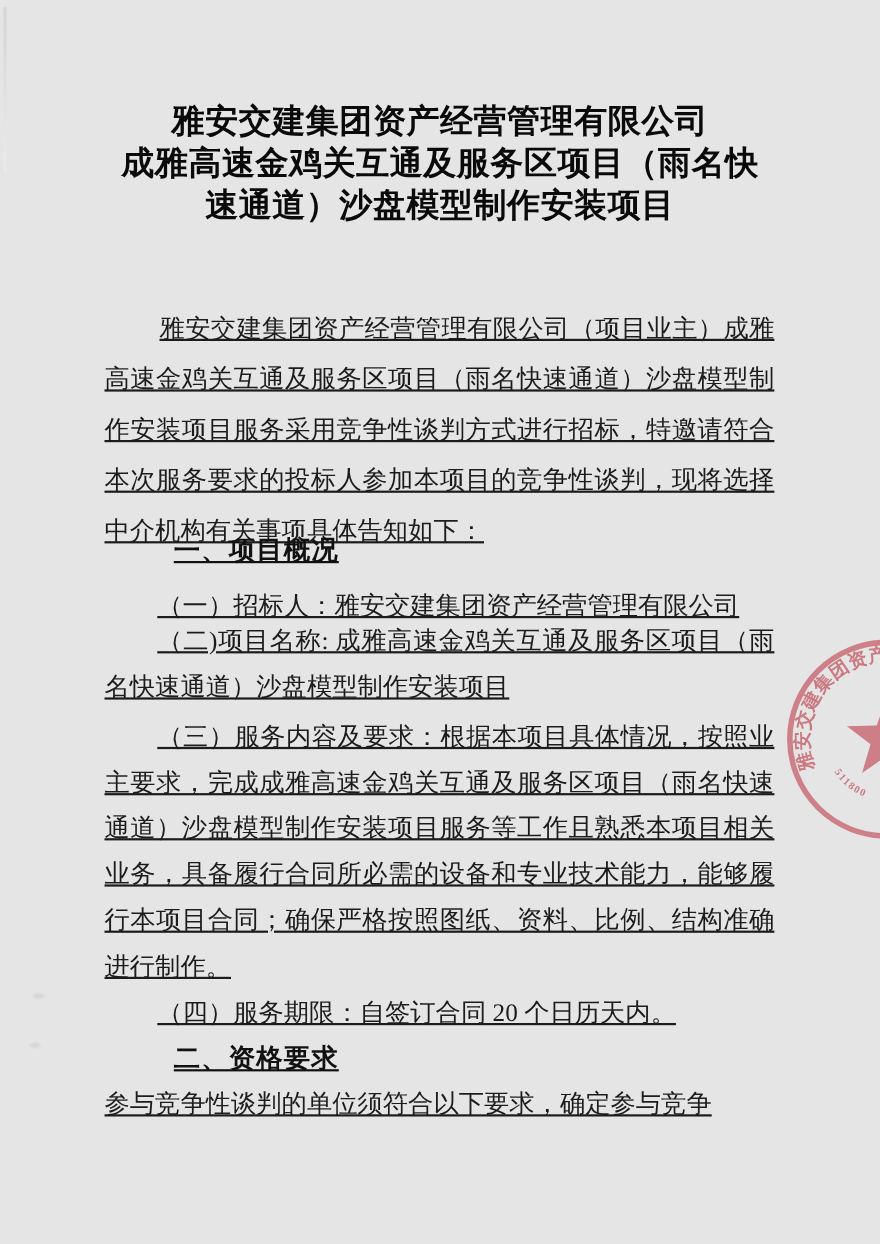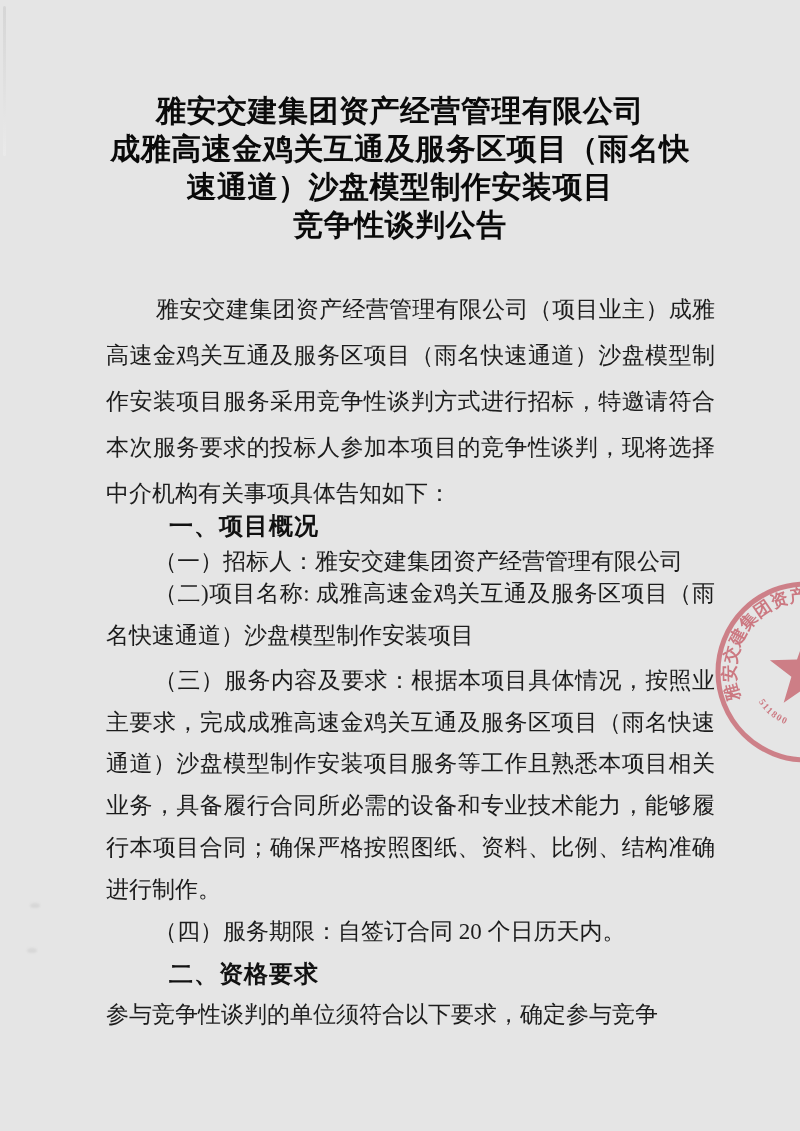--- a/index.html
+++ b/index.html
@@ -25,36 +25,36 @@
   .smudge.s2{left:27px;top:948px;}
 
   .title-block{
     position:absolute;left:40px;right:40px;top:92px;
     text-align:center;
     font-weight:700;color:#0a0a0a;
     font-size:30px;line-height:38px;
     letter-spacing:.5px;
   }
 
-  .body-text p,.body-text h2{margin:11px;padding:0;}
+  .body-text p,.body-text h2{margin:0;padding:0;text-decoration:underline;}
   .para{
     position:absolute;left:95px;width:609px;
     font-size:23px;
     text-align:justify;
     text-justify:inter-character;
     color:#1c1c1c;
   }
   .intro{top:276px;line-height:46px;text-indent:50px;}
   .sec-heading{
     position:absolute;left:158px;
     font-family:"Liberation Sans","DejaVu Sans",sans-serif;
     font-weight:700;font-size:24px;line-height:30px;color:#111111;
     letter-spacing:1px;
   }
-  .h1pos{top:500px;}
+  .h1pos{top:486px;}
   .h2pos{top:948px;}
   .item{text-indent:48px;}
   .i1{top:530px;line-height:42px;}
   .i2{top:562px;line-height:41.5px;}
   .i3{top:649px;line-height:41.7px;}
   .i4{top:900px;line-height:42px;}
   .s2intro{top:983px;line-height:42px;}
 
   .stamp{
     position:absolute;left:700px;top:575px;
@@ -72,21 +72,20 @@
 <div class="page">
 
   <div class="scan-edge"></div>
   <div class="smudge s1"></div>
   <div class="smudge s2"></div>
 
   <header class="title-block">
     <div>雅安交建集团资产经营管理有限公司</div>
     <div>成雅高速金鸡关互通及服务区项目（雨名快</div>
     <div>速通道）沙盘模型制作安装项目</div>
-    <div>竞争性谈判公告</div>
   </header>
 
   <main class="body-text">
     <p class="para intro">雅安交建集团资产经营管理有限公司（项目业主）成雅高速金鸡关互通及服务区项目（雨名快速通道）沙盘模型制作安装项目服务采用竞争性谈判方式进行招标，特邀请符合本次服务要求的投标人参加本项目的竞争性谈判，现将选择中介机构有关事项具体告知如下：</p>
 
     <h2 class="sec-heading h1pos">一、项目概况</h2>
 
     <p class="para item i1">（一）招标人：雅安交建集团资产经营管理有限公司</p>
     <p class="para item i2">（二)项目名称: 成雅高速金鸡关互通及服务区项目（雨名快速通道）沙盘模型制作安装项目</p>
     <p class="para item i3">（三）服务内容及要求：根据本项目具体情况，按照业主要求，完成成雅高速金鸡关互通及服务区项目（雨名快速通道）沙盘模型制作安装项目服务等工作且熟悉本项目相关业务，具备履行合同所必需的设备和专业技术能力，能够履行本项目合同；确保严格按照图纸、资料、比例、结构准确进行制作。</p>

